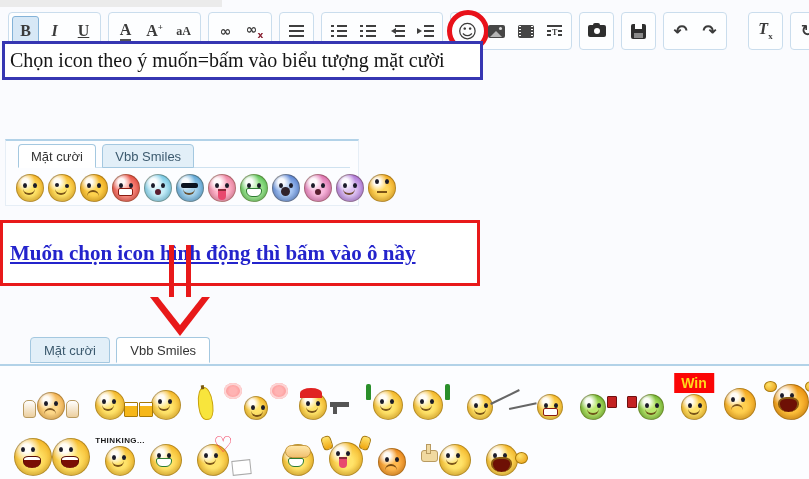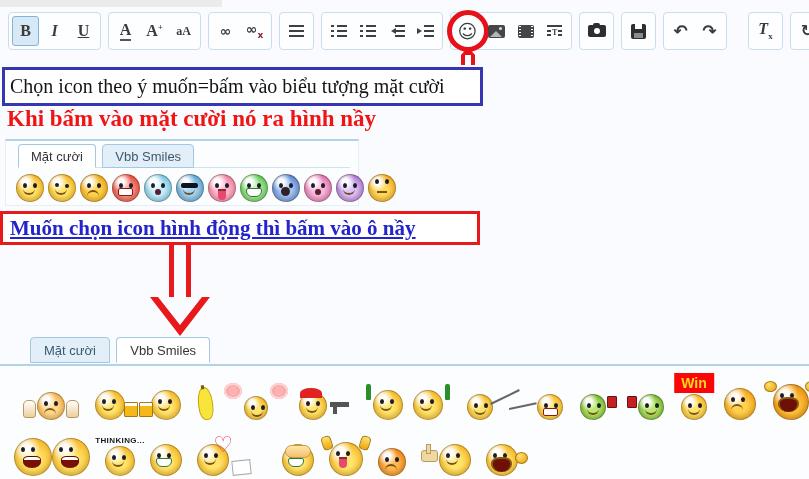--- a/index.html
+++ b/index.html
@@ -49,23 +49,23 @@
   .ic-save::before{content:"";position:absolute;left:4px;top:0;width:7px;height:5px;background:#fff}
   .ic-save::after{content:"";position:absolute;left:3px;bottom:1px;width:9px;height:5px;background:#8a8a8a}
 
   
   .red-circle{position:absolute;left:50%;top:50%;width:32px;height:32px;transform:translate(-50%,-50%);border:5px solid #e8111a;border-radius:50%;pointer-events:none}
   .mini-arrow{position:absolute;left:50%;top:30px;transform:translateX(-50%);pointer-events:none}
   .ma-head{display:block;width:0;height:0;border-left:7px solid transparent;border-right:7px solid transparent;border-bottom:8px solid #e8111a}
   .ma-stem{display:block;width:6px;height:10px;border-left:4px solid #e8111a;border-right:4px solid #e8111a;margin:0 auto}
 
   
-  .blue-box{position:absolute;left:2px;top:67px;width:465px;height:33px;border:3px solid #3636b2;background:#fff;display:flex;align-items:center;padding:0 5px;font:20px "Liberation Serif","DejaVu Serif",serif;color:#141414;white-space:nowrap}
+  .blue-box{position:absolute;left:2px;top:41px;width:465px;height:33px;border:3px solid #3636b2;background:#fff;display:flex;align-items:center;padding:0 5px;font:20px "Liberation Serif","DejaVu Serif",serif;color:#141414;white-space:nowrap}
   .red-heading{position:absolute;left:7px;top:106px;font:bold 23px "Liberation Serif","DejaVu Serif",serif;color:#f11414;white-space:nowrap}
-  .red-box{position:absolute;left:0;top:211px;width:460px;height:28px;border:3px solid #e8191a;background:#fff;display:flex;align-items:center;padding:0 7px;font:bold 21px "Liberation Serif","DejaVu Serif",serif;color:#2424cc;text-decoration:underline;white-space:nowrap}
+  .red-box{position:absolute;left:0;top:220px;width:460px;height:28px;border:3px solid #e8191a;background:#fff;display:flex;align-items:center;padding:16px 7px;font:bold 21px "Liberation Serif","DejaVu Serif",serif;color:#2424cc;text-decoration:underline;white-space:nowrap}
 
   
   .big-arrow{position:absolute;left:150px;top:245px;width:60px;height:91px;pointer-events:none}
   .ba-stem{position:absolute;left:19px;top:0;width:12px;height:58px;border-left:5px solid #e8191a;border-right:5px solid #e8191a}
   .ba-head-outer{position:absolute;left:0;top:52px;width:0;height:0;border-left:30px solid transparent;border-right:30px solid transparent;border-top:39px solid #e8191a}
   .ba-head-inner{position:absolute;left:8px;top:52px;width:0;height:0;border-left:22px solid transparent;border-right:22px solid transparent;border-top:28px solid #fafbfe}
 
   
   .tab{display:inline-block;padding:4px 12px 3px;font:13px "Liberation Sans",sans-serif;color:#3c5a6e;background:#e2eff8;border:1px solid #a4c8e0;border-radius:4px 4px 0 0;margin-right:2px;cursor:pointer;position:relative}
   .tab.active{background:#fff;border-bottom-color:#fff;z-index:2;color:#333}
@@ -263,21 +263,20 @@
         <button class="tb-btn">
           <span class="g g-source-refresh">↻</span>
         </button>
       </div>
     </div>
 
   <div class="blue-box">
     <span>Chọn icon theo ý muốn=bấm vào biểu tượng mặt cười</span>
   </div>
 
-  <div class="red-heading">Khi bấm vào mặt cười nó ra hình nầy</div>
 
   <div class="panel1">
     <div class="ts1">
       <span class="tab active">Mặt cười</span>
       <span class="tab">Vbb Smiles</span>
     </div>
     <div class="smrow">
         <span class="sm" style="--c1: #ffe469; --c2: #f0a211; width: 26px; height: 26px;"></span>
         <span class="sm wink" style="--c1: #ffe469; --c2: #f0a211; width: 26px; height: 26px;"></span>
         <span class="sm frown" style="--c1: #ffd34e; --c2: #e89b0a; width: 26px; height: 26px;"></span>

